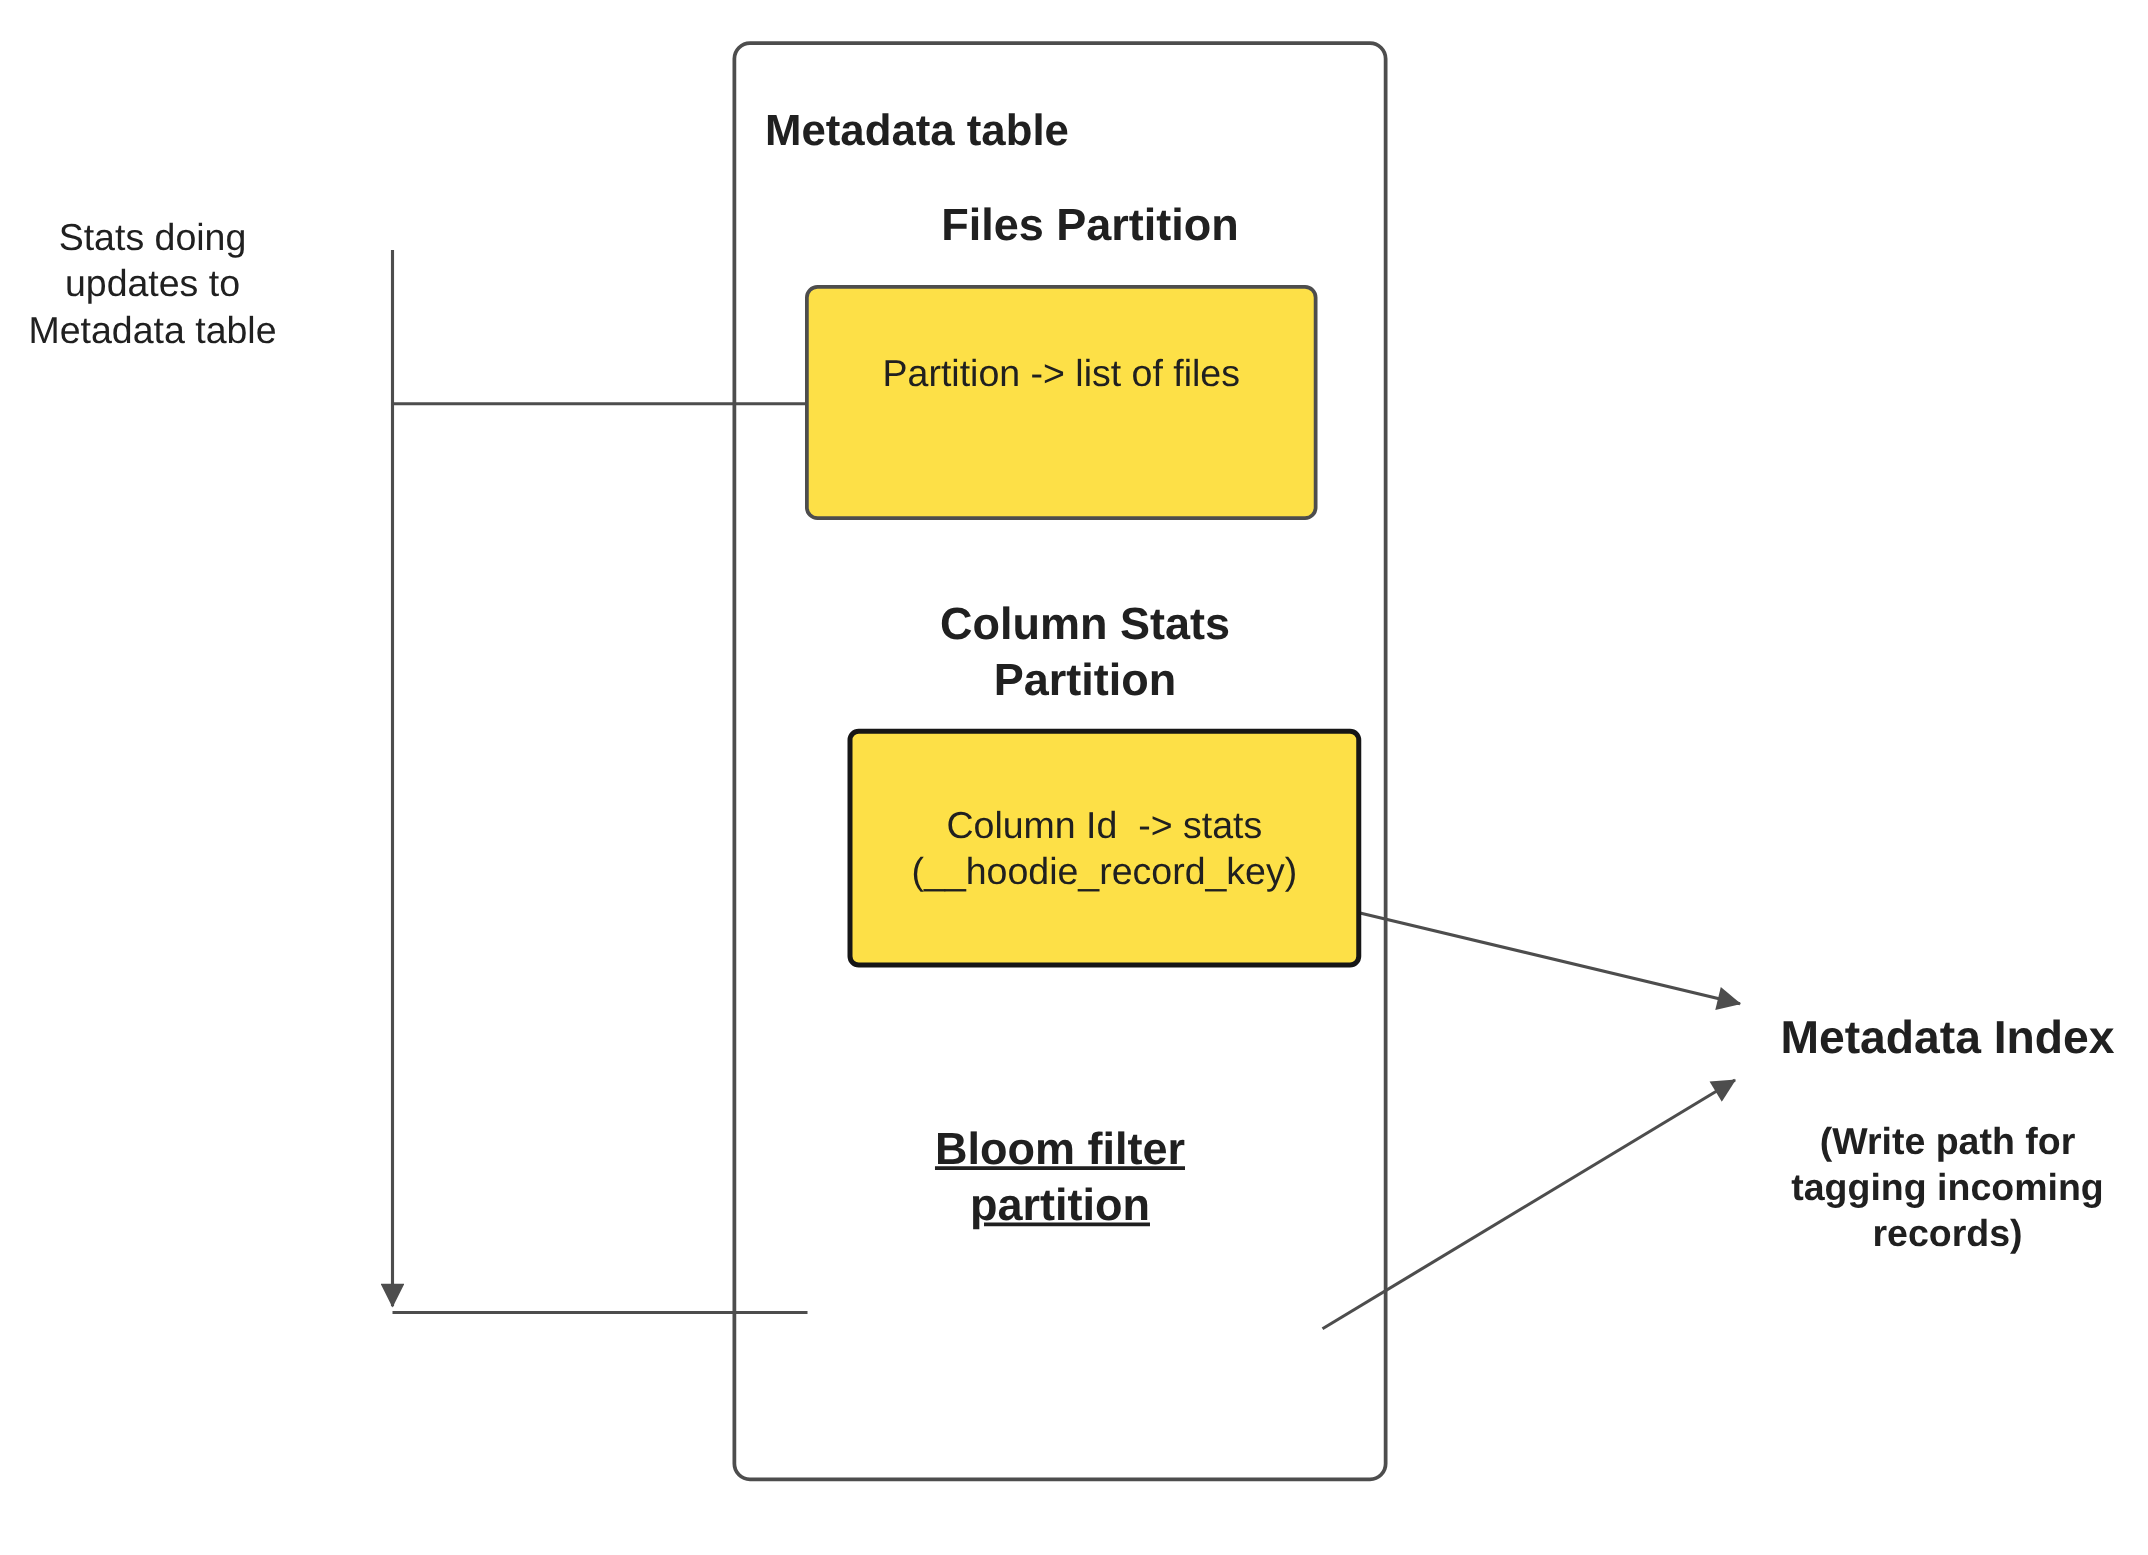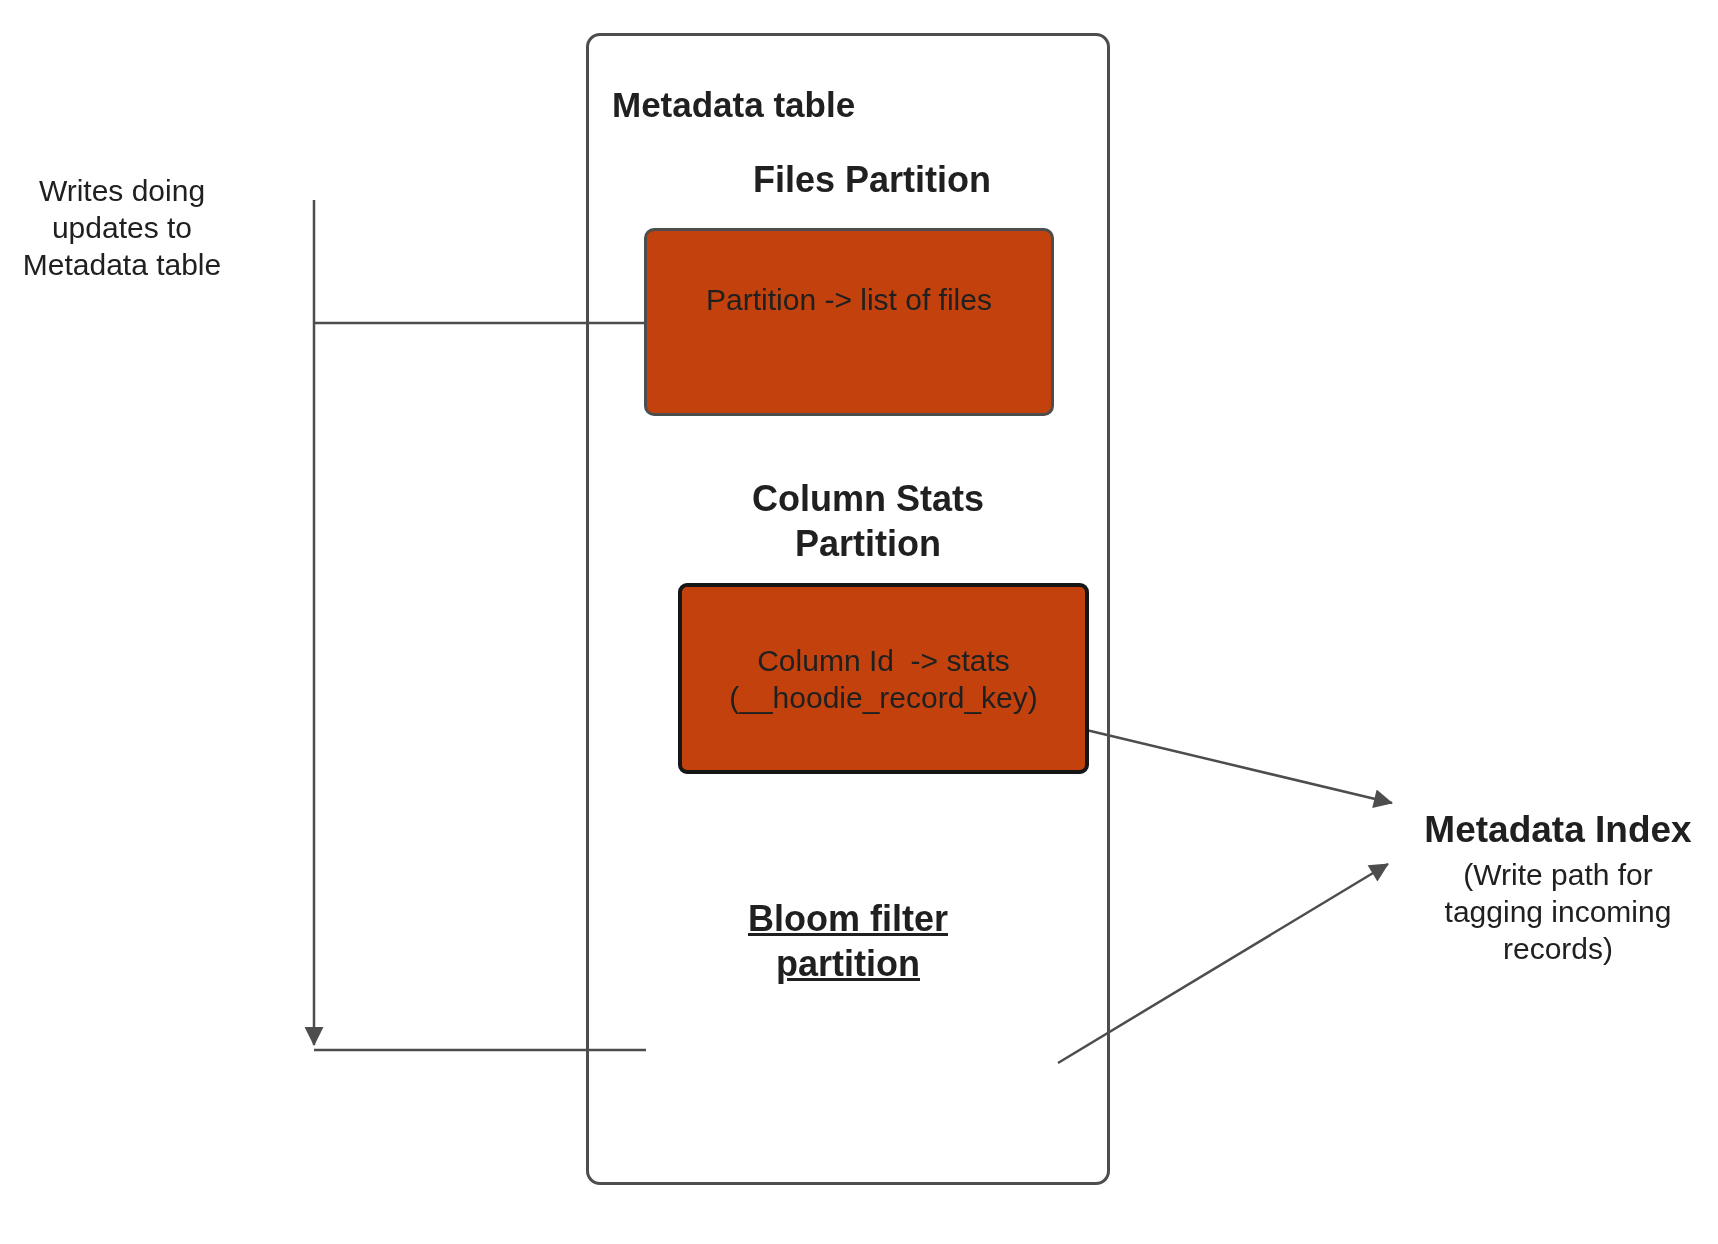--- a/index.html
+++ b/index.html
@@ -16,21 +16,21 @@
   .abs { position: absolute; }
   .center { text-align: center; }
   .pre { white-space: pre-wrap; }
   .bold { font-weight: bold; }
   .body-text { font-size: 30px; line-height: 37px; }
   .heading { font-size: 36px; line-height: 45px; font-weight: bold; }
   .shape-box {
     position: absolute;
     border: 3px solid #4d4d4d;
     border-radius: 10px;
-    background: #c2410c;
+    background: #fde047;
   }
   .flex-center {
     display: flex;
     align-items: center;
     justify-content: center;
   }
   svg.connectors { left: 0; top: 0; pointer-events: none; }
 </style>
 </head>
 <body>
@@ -43,21 +43,21 @@
         <path d="M 0 0 L 10 5 L 0 10 Z" fill="#4d4d4d"></path>
       </marker>
     </defs>
     <line x1="314" y1="200" x2="314" y2="1045" stroke="#4d4d4d" stroke-width="2.5" marker-end="url(#arrowhead)"></line>
     <line x1="314" y1="323" x2="644" y2="323" stroke="#4d4d4d" stroke-width="2.5"></line>
     <line x1="314" y1="1050" x2="646" y2="1050" stroke="#4d4d4d" stroke-width="2.5"></line>
     <line x1="1057" y1="723" x2="1392" y2="803" stroke="#4d4d4d" stroke-width="2.5" marker-end="url(#arrowhead)"></line>
     <line x1="1058" y1="1063" x2="1388" y2="864" stroke="#4d4d4d" stroke-width="2.5" marker-end="url(#arrowhead)"></line>
   </svg>
 
-  <div class="abs center pre body-text" style="left:22px; top:172px; width:200px;">Writes doing
+  <div class="abs center pre body-text" style="left:22px; top:172px; width:200px;">Stats doing
 updates to
 Metadata table</div>
 
   <div class="abs" style="left:586px; top:33px; width:524px; height:1152px;
               border:3px solid #4d4d4d; border-radius:14px; background:transparent;"></div>
 
   <div class="abs bold" style="left:612px; top:84px; font-size:35px; line-height:42px;">Metadata table</div>
 
   <div class="abs center heading" style="left:586px; top:157px; width:524px;margin-left:24px;">Files Partition</div>
 
@@ -71,17 +71,17 @@
   <div class="shape-box flex-center center pre body-text" style="left:646px; top:583px; width:411px; height:191px;
               border:4px solid #161616; border-radius:9px;margin-left:32px;">Column Id  -&gt; stats
 (__hoodie_record_key)</div>
 
   <div class="abs center pre heading" style="left:586px; top:896px; width:524px;text-decoration:underline;">Bloom filter
 partition</div>
 
 
   <div class="abs center bold" style="left:1397px; top:808px; width:322px; font-size:37px; line-height:43px;">Metadata Index</div>
 
-  <div class="abs center pre body-text" style="left:1407px; top:856px; width:302px;">(Write path for
+  <div class="abs center pre body-text" style="left:1407px; top:895px; width:302px;font-weight:bold;">(Write path for
 tagging incoming
 records)</div>
 
 </div>
 
 </body></html>

